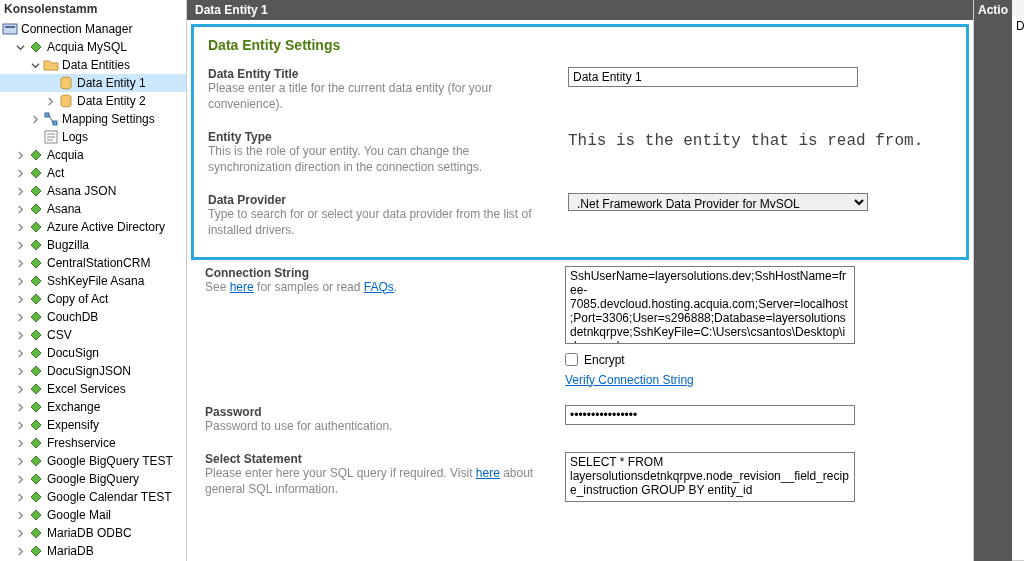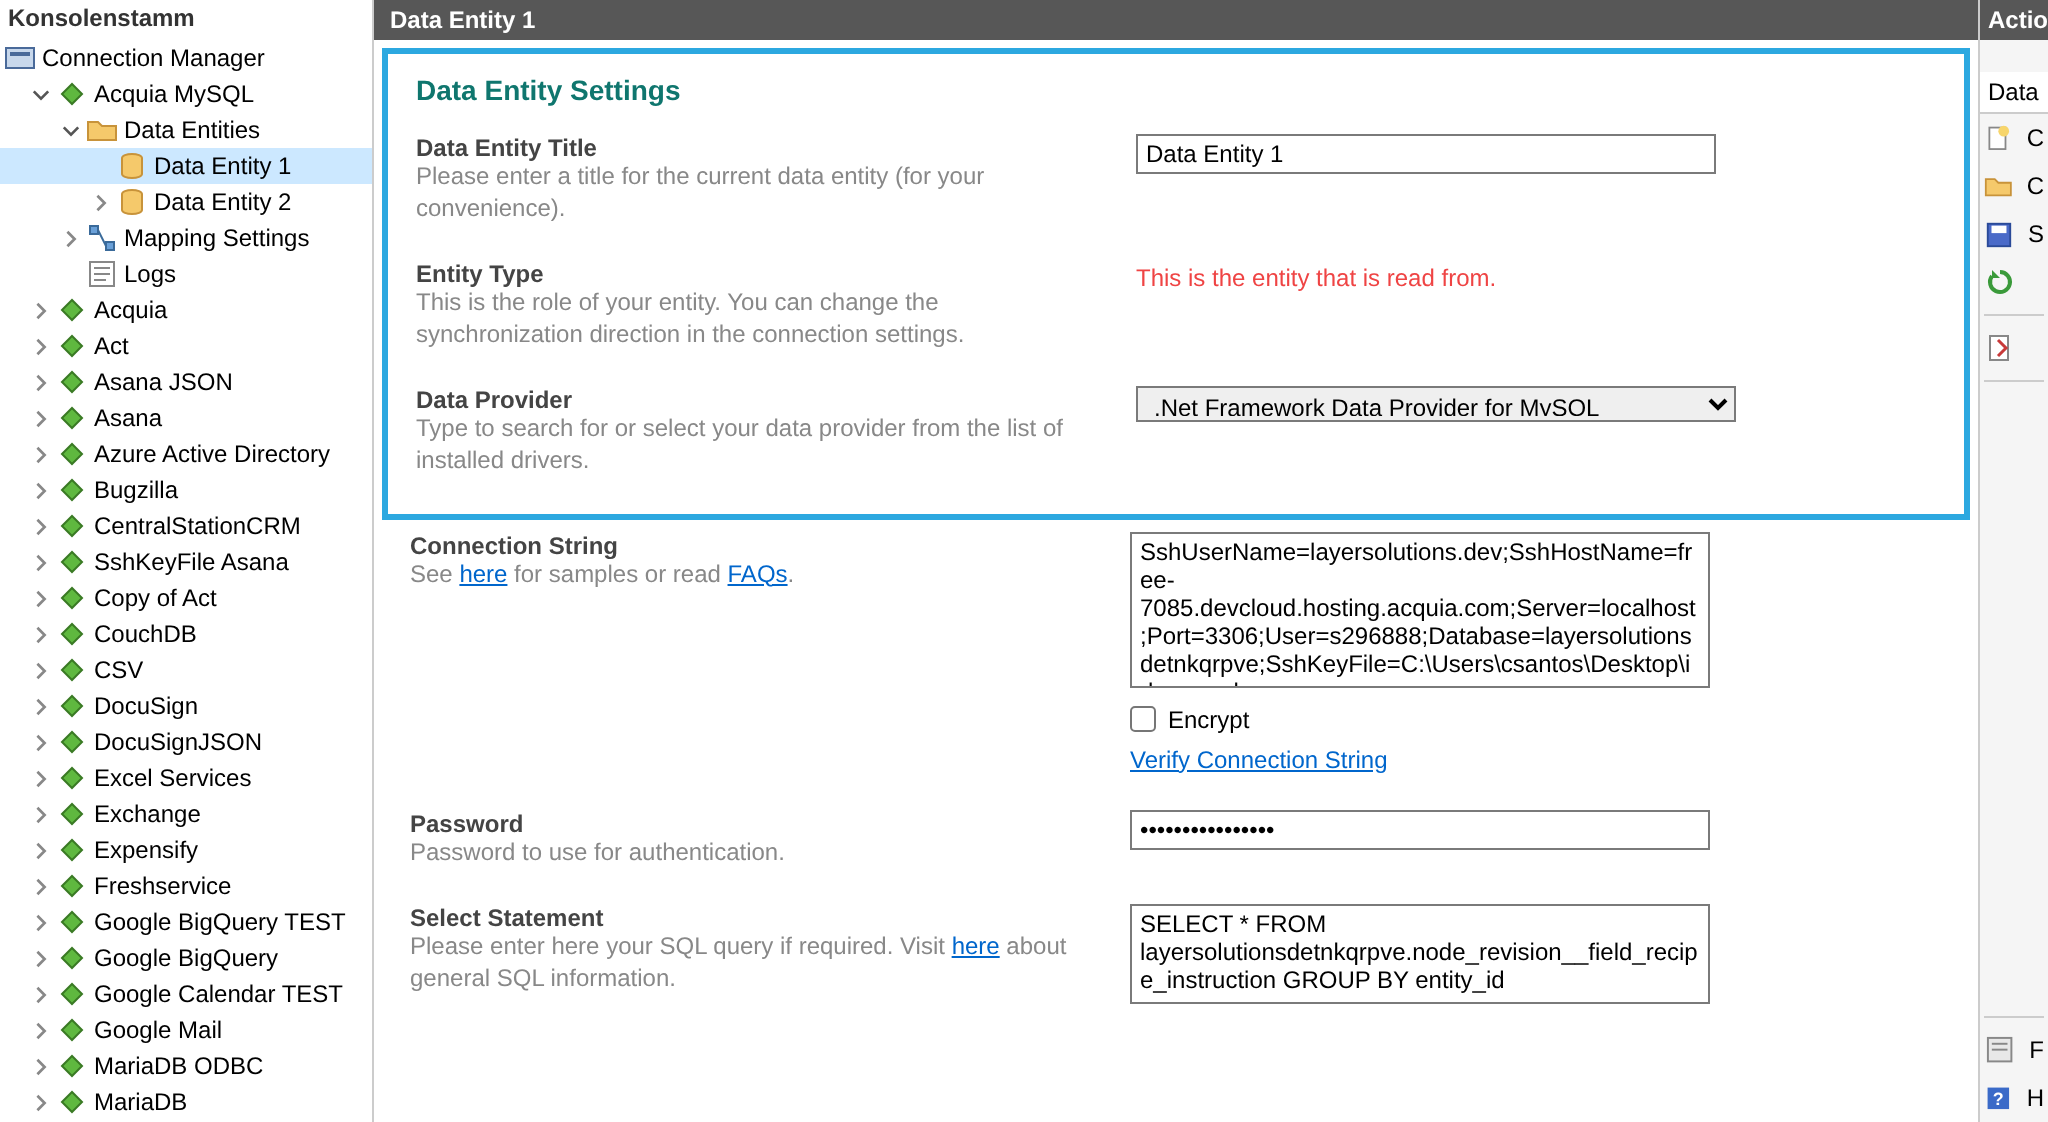--- a/index.html
+++ b/index.html
@@ -13,36 +13,36 @@
 .expander svg { width: 9px; height: 9px; }
 .tree-icon { width: 16px; height: 16px; margin-right: 3px; display: inline-flex; align-items: center; justify-content: center; }
 .indent-0 { padding-left: 2px; }
 .indent-1 { padding-left: 15px; }
 .indent-2 { padding-left: 30px; }
 .indent-3 { padding-left: 45px; }
 .center-panel { flex: 1; display: flex; flex-direction: column; overflow: hidden; }
 .center-header { background: #575757; color: #fff; padding: 3px 8px; font-size: 12px; font-weight: bold; }
 .form-scroll { flex: 1; overflow-y: auto; background: #fff; }
 .hl-box { border: 3px solid #2ca8e0; margin: 4px 4px 6px 4px; padding: 10px 14px 18px 14px; }
-.section-title { font-size: 14px; color: #0f766e; font-weight: bold; margin-bottom: 14px; }
+.section-title { font-size: 14px; color: #4d7c0f; font-weight: bold; margin-bottom: 14px; }
 .row { display: flex; margin-bottom: 18px; }
 .row-left { width: 360px; padding-right: 20px; }
 .row-right { flex: 1; }
 .field-label { font-weight: bold; color: #444; font-size: 12px; }
 .field-desc { color: #888; font-size: 12px; line-height: 1.3; }
 .field-desc a { color: #0066cc; text-decoration: underline; }
 input[type=text], input[type=password], select, textarea { width: 290px; font-family: inherit; font-size: 12px; border: 1px solid #7a7a7a; padding: 2px 4px; }
 textarea { resize: none; overflow-y: scroll; }
 select { height: 18px; width: 300px; }
-.plain-text { font-size: 12px; color: #ef4444; padding-top: 2px; }
+.plain-text { font-size: 16px; color: #404040; padding-top: 2px; font-family: Liberation Mono, monospace; }
 .below-hl { padding: 0 18px; }
 .checkbox-row { display: flex; align-items: center; margin: 6px 0; }
 .checkbox-row input { margin-right: 6px; }
 .link { color: #0066cc; text-decoration: underline; cursor: pointer; font-size: 12px; }
-.right-panel { width: 35px; border-left: 1px solid #ccc; background: #f5f5f5; display: flex; flex-direction: column; }
+.right-panel { width: 51px; border-left: 1px solid #ccc; background: #f5f5f5; display: flex; }
 .right-header { background: #575757; color: #fff; padding: 3px 4px; font-size: 12px; font-weight: bold; }
 .right-tab { background: #fff; border-bottom: 1px solid #ccc; padding: 3px 4px; font-size: 12px; margin-top: 16px; }
 .right-btn { width: 100%; padding: 4px 2px; display: flex; align-items: center; gap: 4px; cursor: pointer; }
 .right-sep { height: 1px; background: #ccc; margin: 4px 2px; }
 </style>
 </head>
 <body>
 
 <div class="left-panel">
   <div class="left-header">Konsolenstamm</div>

